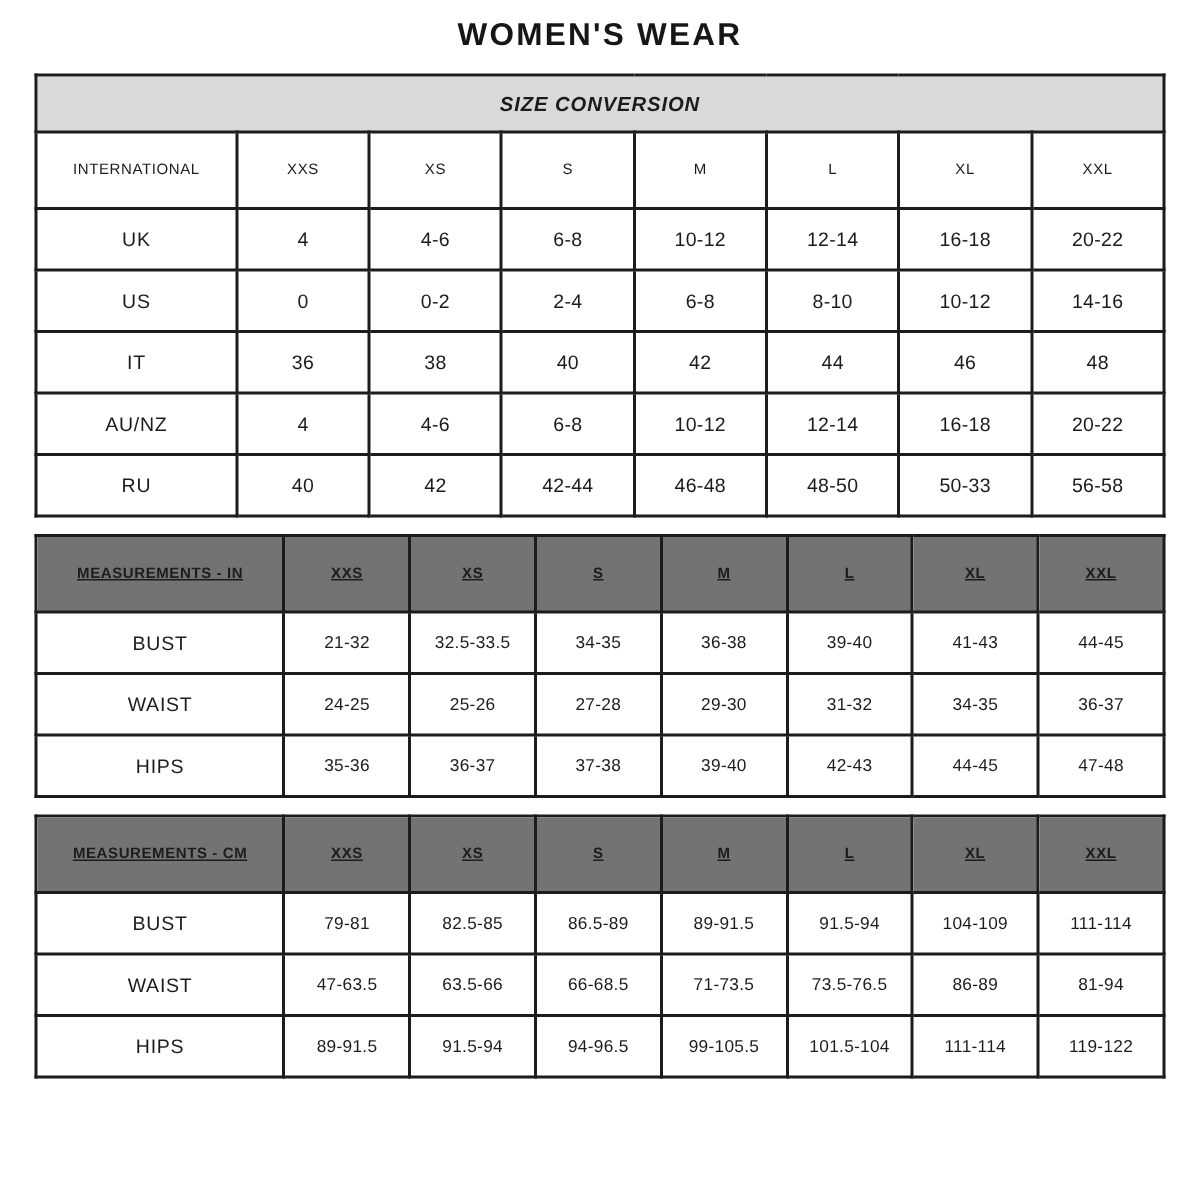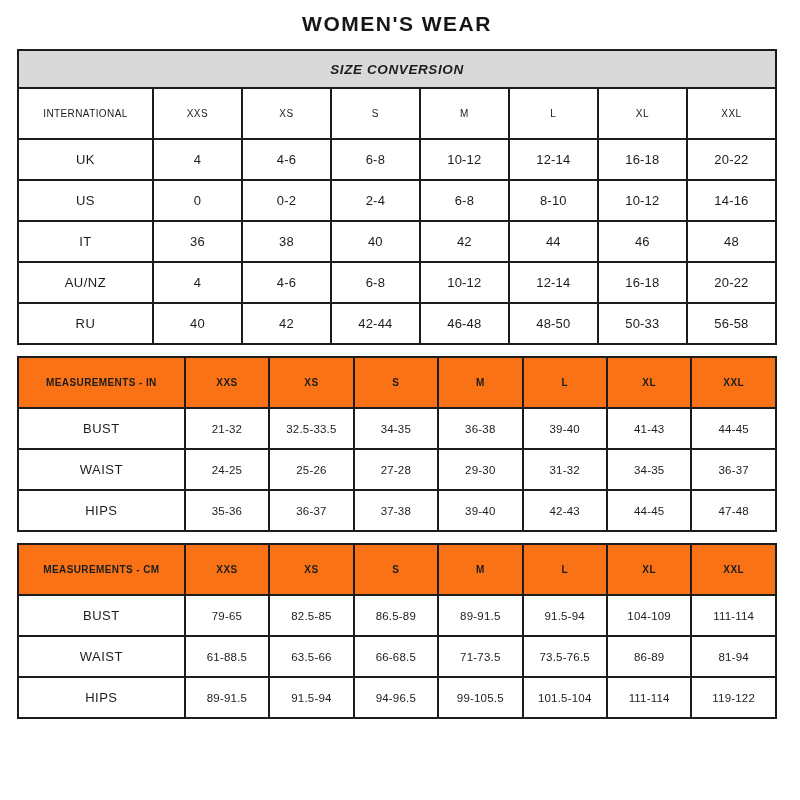--- a/index.html
+++ b/index.html
@@ -3,21 +3,21 @@
 <meta charset="utf-8">
 <style>
   * { box-sizing: border-box; }
   html, body {
     margin: 0; padding: 0;
     width: 800px; height: 800px;
     background: #ffffff;
     font-family: "Liberation Sans", sans-serif;
     color: #1c1c1c;
   }
-  .wrap { padding: 6px 23px 0 17px; }
+  .wrap { padding: 6px 23px 0 23px; }
   .page-title {
     text-align: center;
     font-size: 21px;
     font-weight: bold;
     letter-spacing: 1.5px;
     margin: 6px 0 13px 0;
     color: #161616;
   }
   table {
     width: 100%;
@@ -35,21 +35,21 @@
   }
   .banner {
     background: #d9d9d9;
     height: 38px;
     font-weight: bold;
     font-size: 13.5px;
     letter-spacing: 0.6px;
     font-style: italic;
   }
   .colhead { height: 51px; font-size: 10px; letter-spacing: 0.4px; }
-  tr.shaded td { background: #f97316; font-weight: bold; }
+  tr.shaded td { background: #737373; font-weight: bold; text-decoration: underline; }
   .rowlabel { height: 41px; font-size: 13px; letter-spacing: 0.5px; border-radius: 7px; }
   .val { font-size: 13px; letter-spacing: 0.2px; }
   table.meas .val { font-size: 11.5px; }
 </style>
 </head>
 <body>
 
 <div class="wrap">
 
   <h1 class="page-title">WOMEN'S WEAR</h1>
@@ -204,31 +204,31 @@
           <td class="colhead">XXS</td>
           <td class="colhead">XS</td>
           <td class="colhead">S</td>
           <td class="colhead">M</td>
           <td class="colhead">L</td>
           <td class="colhead">XL</td>
           <td class="colhead">XXL</td>
         </tr>
         <tr>
           <td class="rowlabel">BUST</td>
-          <td class="val">79-65</td>
+          <td class="val">79-81</td>
           <td class="val">82.5-85</td>
           <td class="val">86.5-89</td>
           <td class="val">89-91.5</td>
           <td class="val">91.5-94</td>
           <td class="val">104-109</td>
           <td class="val">111-114</td>
         </tr>
         <tr>
           <td class="rowlabel">WAIST</td>
-          <td class="val">61-88.5</td>
+          <td class="val">47-63.5</td>
           <td class="val">63.5-66</td>
           <td class="val">66-68.5</td>
           <td class="val">71-73.5</td>
           <td class="val">73.5-76.5</td>
           <td class="val">86-89</td>
           <td class="val">81-94</td>
         </tr>
         <tr>
           <td class="rowlabel">HIPS</td>
           <td class="val">89-91.5</td>

